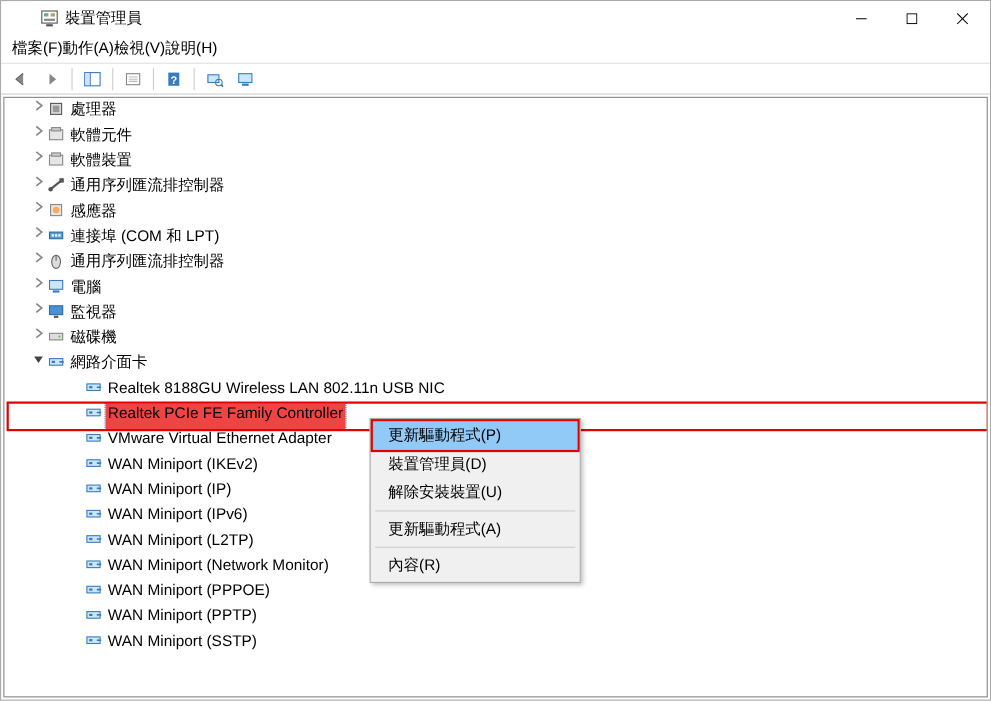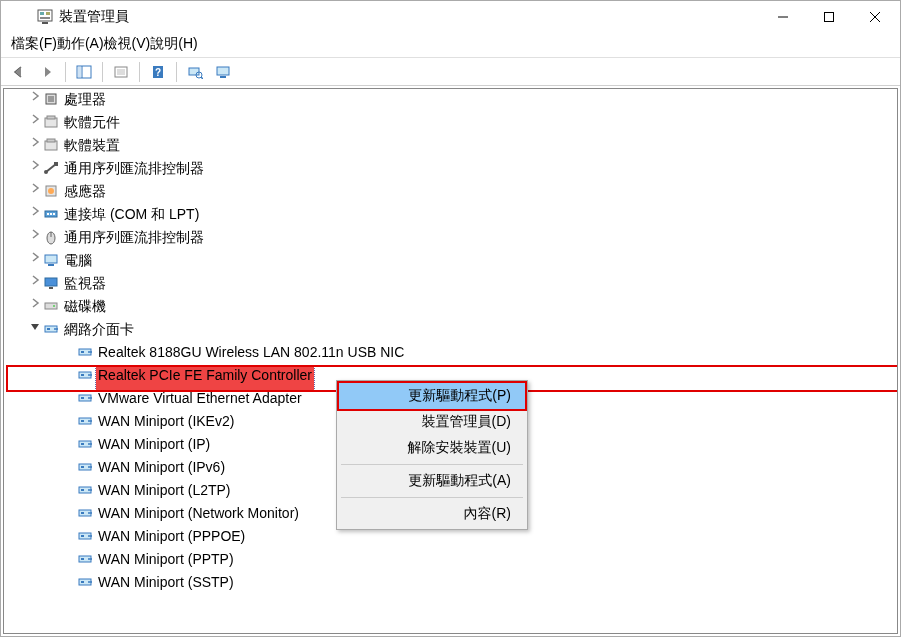--- a/index.html
+++ b/index.html
@@ -105,21 +105,20 @@
     top: 291px;
     width: 192px;
     background: #f0f0f0;
     border: 1px solid #aaa;
     box-shadow: 2px 2px 4px rgba(0,0,0,.25);
     padding: 2px;
   }
   .ctx-item {
     padding: 4px 14px;
     cursor: default;
-    text-align: right;
   }
   .ctx-item.selected {
     background: #91c9f7;
   }
   .ctx-item.highlighted {
     outline: 2px solid #e00000;
   }
   .ctx-sep {
     height: 1px;
     background: #ccc;

